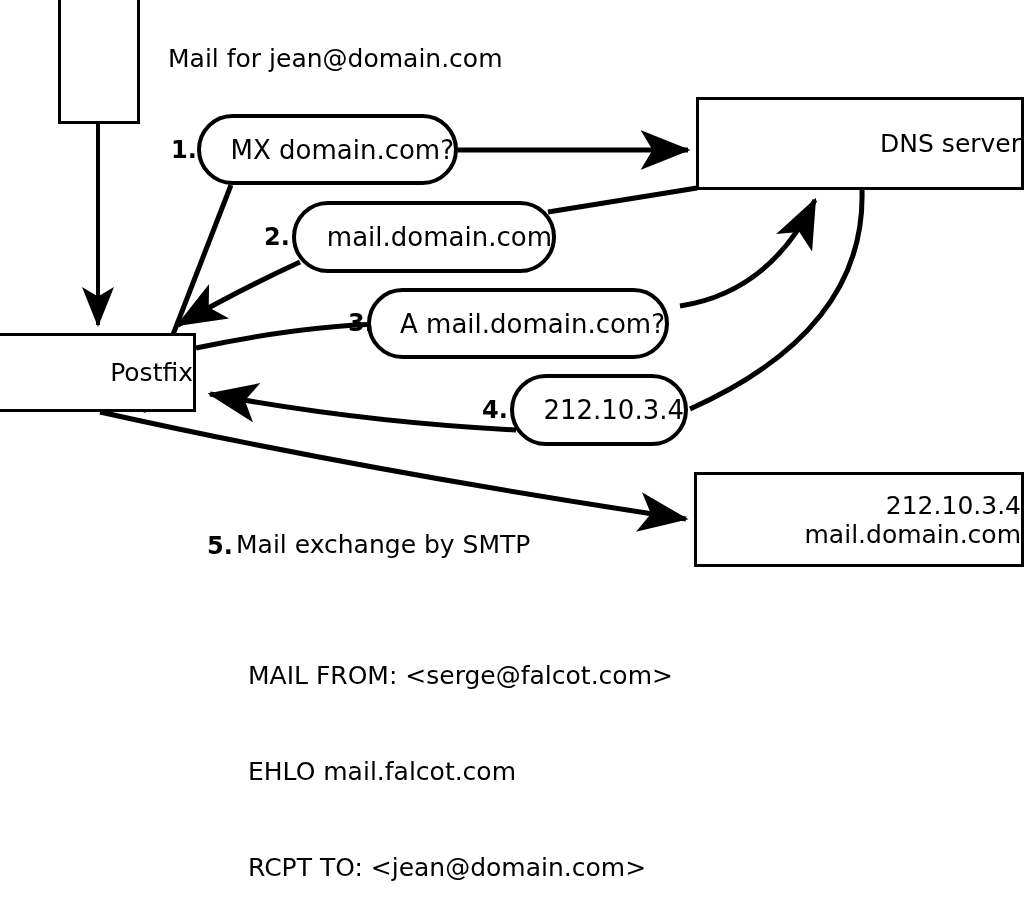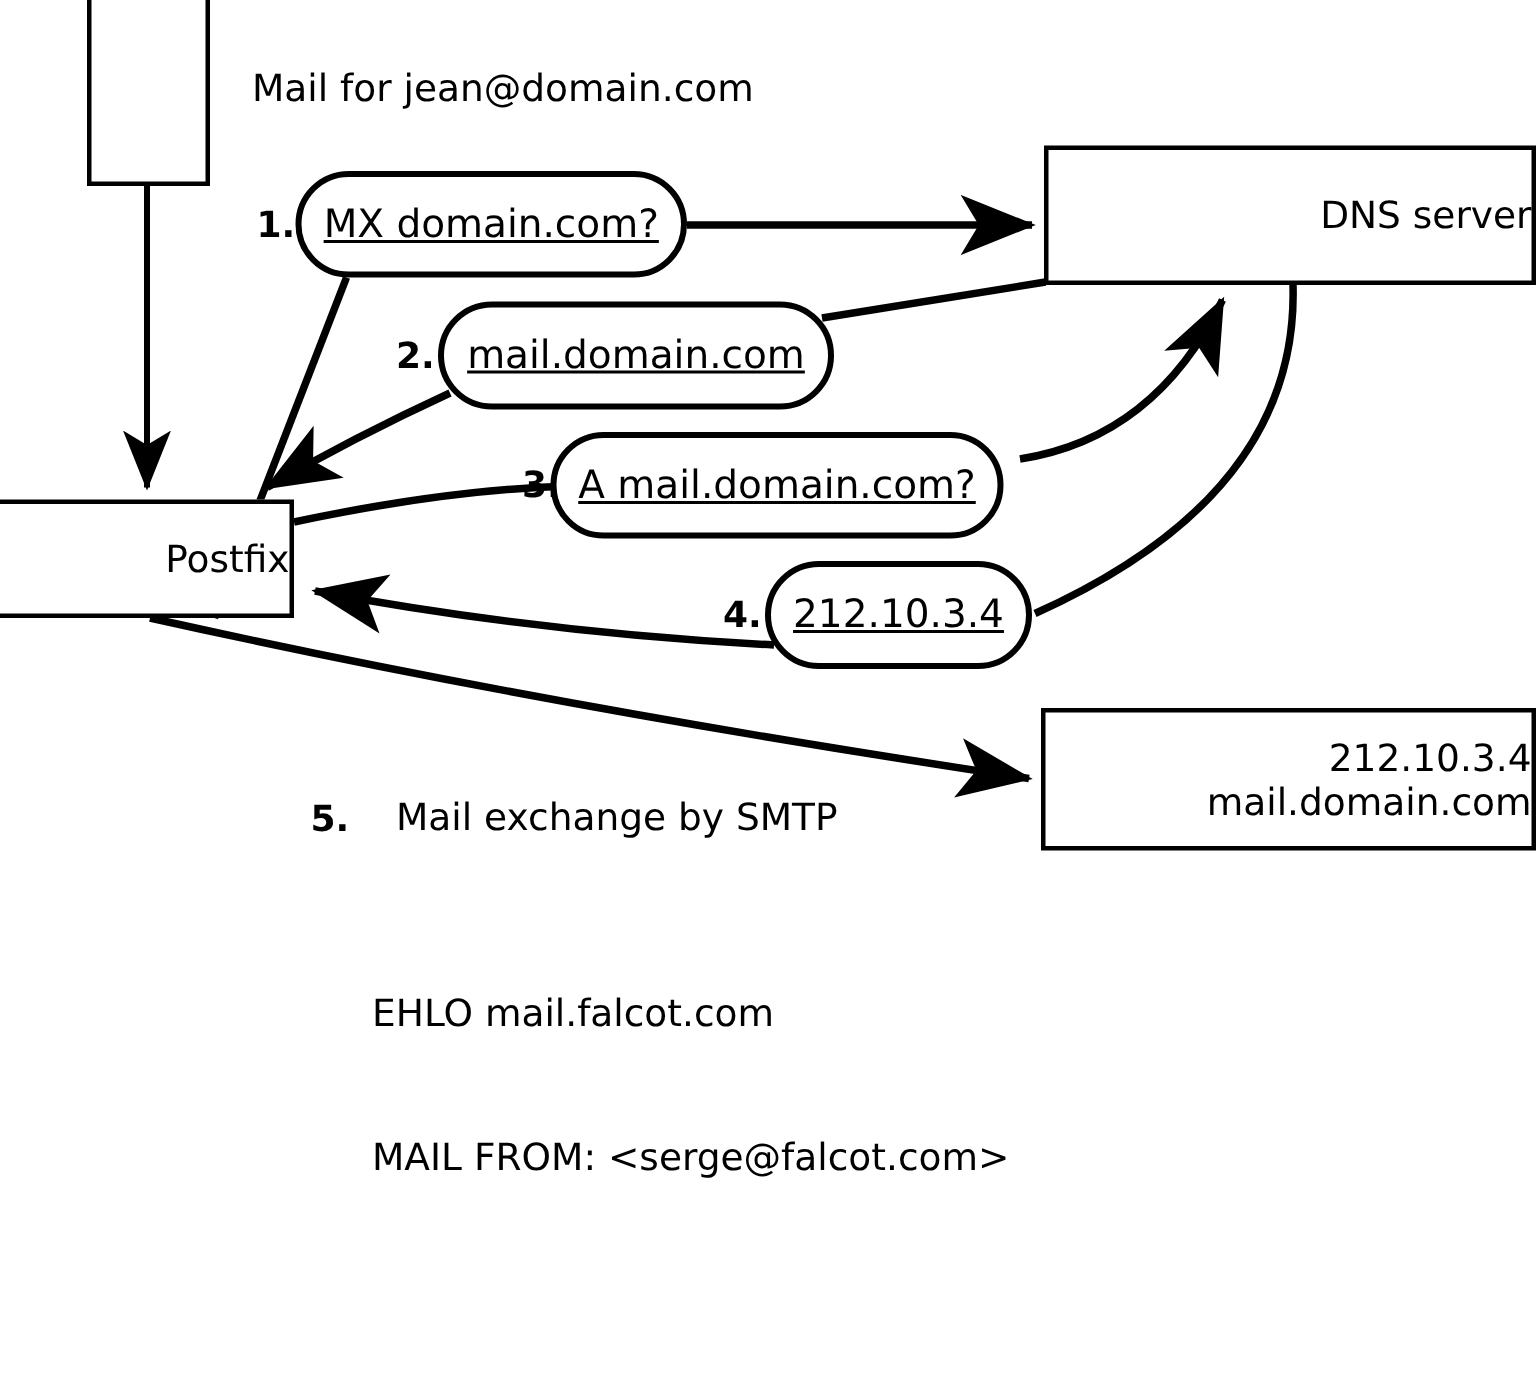--- a/index.html
+++ b/index.html
@@ -44,23 +44,22 @@
     color: #000000;
   }
   .bubble {
     position: absolute;
     box-sizing: border-box;
     background: #ffffff;
     border: 4px solid #000000;
     border-radius: 999px;
     display: flex;
     align-items: center;
-    justify-content: center;
+    justify-content: flex-end;
     z-index: 4;
-    text-decoration: underline;
   }
   .bubble .btext {
     font-size: 26px;
     line-height: 28px;
     white-space: nowrap;
     color: #000000;
   }
   .step-num {
     position: absolute;
     font-size: 24px;
@@ -152,25 +151,26 @@
   <div class="bubble" style="left:367px; top:288px; width:302px; height:71px;">
     <span class="btext">A mail.domain.com?</span>
   </div>
 
   <div class="step-num" style="left:482px; top:398px;">4.</div>
   <div class="bubble" style="left:510px; top:374px; width:178px; height:72px;">
     <span class="btext">212.10.3.4</span>
   </div>
 
   <div class="step-num" style="left:207px; top:534px;">5.</div>
-  <div class="caption" style="left:264px; top:531px;">Mail exchange by SMTP</div>
+  <div class="caption" style="left:236px; top:531px;">Mail exchange by SMTP</div>
 
   <div class="transcript" style="left:248px; top:596px;">
+    <span class="trow">MAIL FROM: &lt;serge@falcot.com&gt;</span>
     <span class="trow">EHLO mail.falcot.com</span>
-    <span class="trow">MAIL FROM: &lt;serge@falcot.com&gt;</span>
+    <span class="trow">RCPT TO: &lt;jean@domain.com&gt;</span>
     
     
     
     
     
     
     
     
   </div>
 

